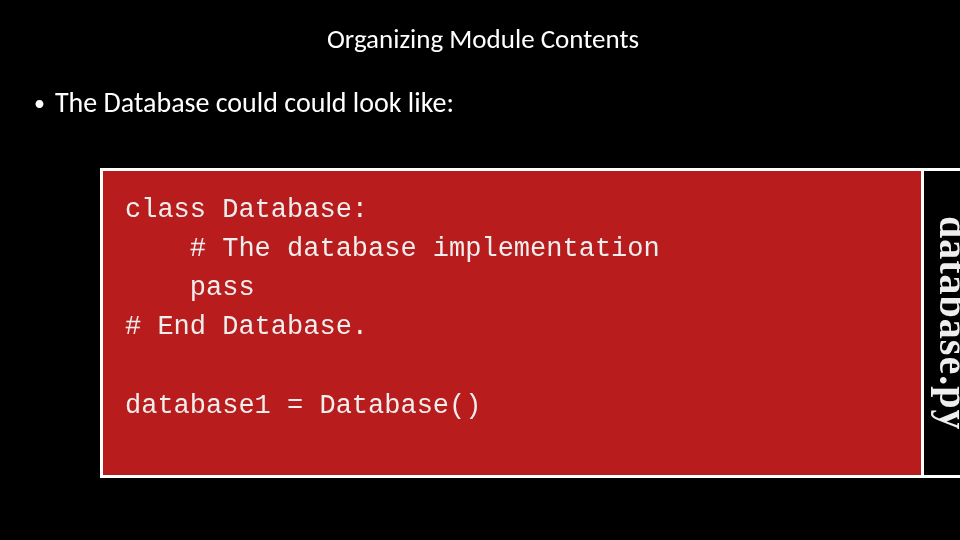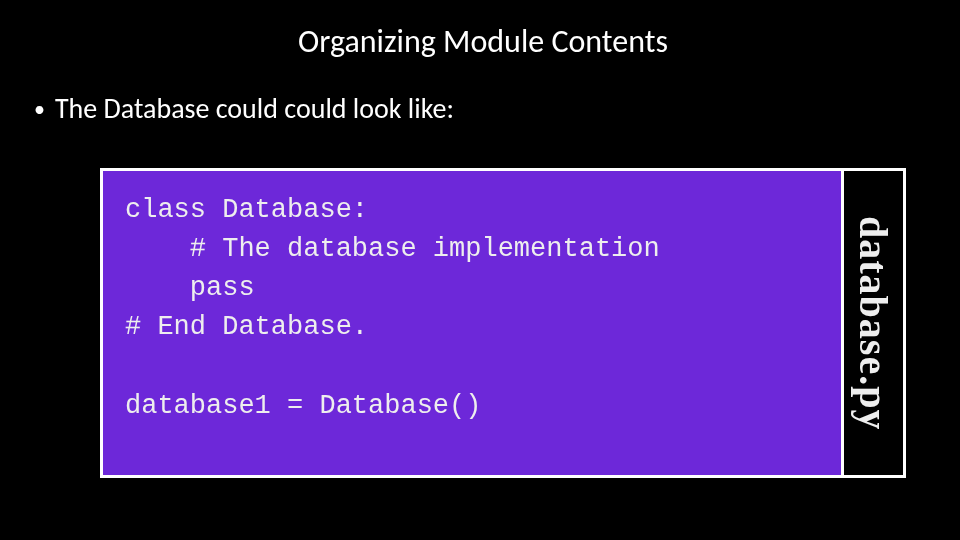--- a/index.html
+++ b/index.html
@@ -7,21 +7,21 @@
   .slide {
     width: 960px;
     height: 540px;
     background: #000;
     color: #fff;
     font-family: "Calibri", "Segoe UI", Arial, sans-serif;
     position: relative;
   }
   .title {
     text-align: center;
-    font-size: 32px;
+    font-size: 27px;
     font-weight: 400;
     padding-top: 22px;
     color: #fff;
     padding-left: 6px;
   }
   .bullet-row {
     display: flex;
     align-items: flex-start;
     padding-left: 34px;
     padding-top: 30px;
@@ -35,23 +35,23 @@
   }
   .content-area {
     position: absolute;
     left: 100px;
     top: 168px;
     display: flex;
     align-items: stretch;
   }
   .code-box {
     border: 3px solid #fff;
-    background: #6d28d9;
+    background: #b91c1c;
     padding: 20px 22px 20px 22px;
-    width: 744px;
+    width: 824px;
     min-height: 310px;
     font-family: "Courier New", Courier, monospace;
     font-size: 27px;
     line-height: 1.45;
     color: #eee;
     white-space: pre;
   }
   .file-label {
     border: 3px solid #fff;
     border-left: none;

